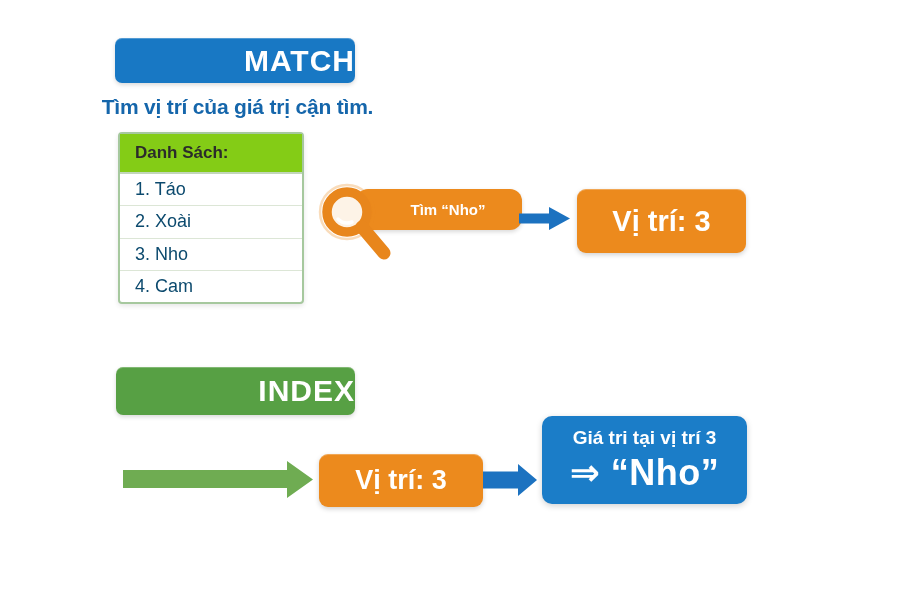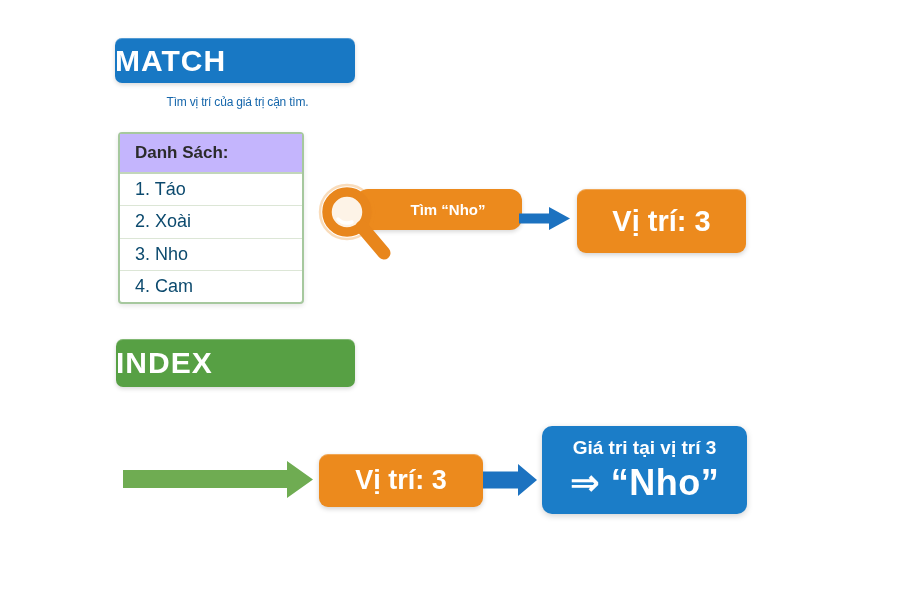--- a/index.html
+++ b/index.html
@@ -4,41 +4,41 @@
 <style>
   html,body{margin:0;padding:0;background:#ffffff;}
   body{font-family:"Liberation Sans","DejaVu Sans",sans-serif;}
   .canvas{
     position:relative;width:900px;height:600px;background:#ffffff;overflow:hidden;
   }
   .abs{position:absolute;}
 
   
   .header-btn{
-    display:flex;align-items:center;justify-content:flex-start;
+    display:flex;align-items:center;justify-content:flex-end;
     color:#ffffff;font-weight:bold;font-size:30px;letter-spacing:1px;
     border-radius:7px;box-shadow:0 2px 4px rgba(0,0,0,0.15), inset 0 1px 0 rgba(255,255,255,0.25);
   }
   .btn-blue{background:#1878C4;}
-  .btn-green{background:#57A044;}
+  .btn-green{background:#57A044;margin-top:28px;}
 
   .subtitle{
-    font-weight:normal;font-size:12px;text-align:center;letter-spacing:-0.2px;
+    font-weight:bold;font-size:21px;text-align:center;letter-spacing:-0.2px;
   }
   .subtitle-blue{color:#1566AB;}
   .subtitle-green{color:#4E9B44;}
 
   
   .list-box{
     background:#ffffff;border:2px solid #A6C89E;border-radius:4px;
     box-shadow:0 2px 5px rgba(0,0,0,0.10);
     display:flex;flex-direction:column;box-sizing:border-box;
   }
   .list-header{
-    height:38px;background:#c4b5fd;border-bottom:2px solid #C2D6BA;
+    height:38px;background:#84cc16;border-bottom:2px solid #C2D6BA;
     display:flex;align-items:center;padding-left:15px;
     font-size:17px;font-weight:bold;color:#2b2b2b;
   }
   .list-row{
     height:32px;flex:1;display:flex;align-items:center;padding-left:15px;
     font-size:18px;color:#0c4a6e;border-bottom:1px solid #DCE6D6;
   }
   .list-row:last-child{border-bottom:none;}
 
   
@@ -106,18 +106,18 @@
   <svg class="abs" style="left:120px;top:458px;" width="200" height="44" viewBox="0 0 200 44">
     <polygon points="3,12 167,12 167,3 193,21.5 167,40 167,30 3,30" fill="#6FAC52"></polygon>
   </svg>
 
   <div class="abs orange-box" style="left:319px;top:454px;width:164px;height:53px;font-size:27px;">Vị trí: 3</div>
 
   <svg class="abs" style="left:480px;top:460px;" width="60" height="40" viewBox="0 0 60 40">
     <polygon points="3,11.5 38,11.5 38,4 57,20 38,36 38,28.5 3,28.5" fill="#1C72C0"></polygon>
   </svg>
 
-  <div class="abs blue-box" style="left:542px;top:426px;width:205px;height:88px;">
+  <div class="abs blue-box" style="left:542px;top:416px;width:205px;height:88px;">
     <div class="line1">Giá tri tại vị trí 3</div>
     <div class="line2">⇒ “Nho”</div>
   </div>
 
 </div>
 
 </body></html>

